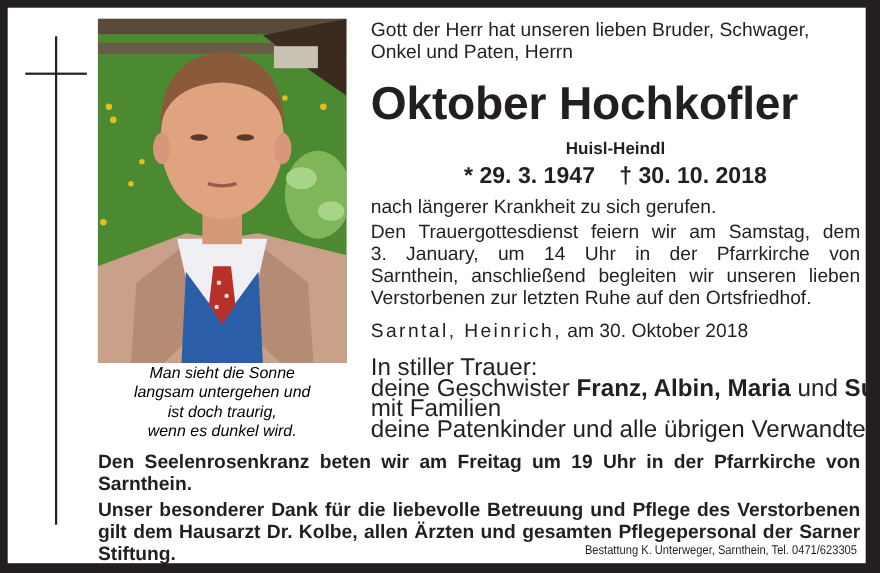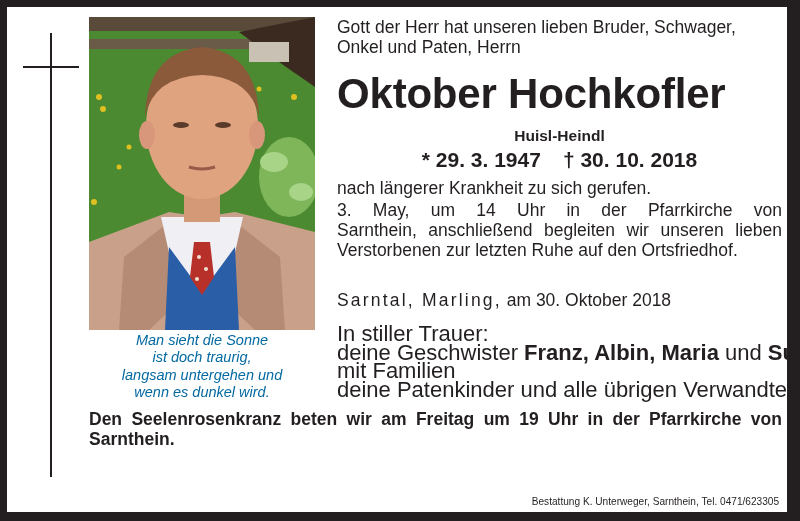--- a/index.html
+++ b/index.html
@@ -25,21 +25,21 @@
   }
   .photo {
     position: absolute; left: 82px; top: 10px;
     width: 226px; height: 313px; overflow: hidden;
     background: #3f7a2c;
   }
   .photo svg { display: block; }
   .quote {
     position: absolute; left: 82px; top: 325px; width: 226px;
     text-align: center; font-style: italic; font-size: 14.5px;
-    line-height: 17.3px; color: #0369a1;
+    line-height: 17.3px; color: #000000;
   }
   .quote div { white-space: nowrap; }
   .right { position: absolute; left: 330px; width: 445px; }
   .intro { top: 10px; font-size: 17.5px; line-height: 20px; }
   .intro div { white-space: nowrap; }
   .name {
     top: 62px; font-size: 42px; font-weight: bold; line-height: 50px;
     letter-spacing: -0.2px; white-space: nowrap;
   }
   .nickname { top: 119px; text-align: center; font-size: 15.5px; font-weight: bold; line-height: 20px; width: 445px; }
@@ -104,58 +104,64 @@
       <ellipse cx="58" cy="118" rx="8" ry="14" fill="#d8977a"></ellipse>
       <ellipse cx="168" cy="118" rx="8" ry="14" fill="#d8977a"></ellipse>
       <ellipse cx="92" cy="108" rx="8" ry="3" fill="#5a3a2a"></ellipse>
       <ellipse cx="134" cy="108" rx="8" ry="3" fill="#5a3a2a"></ellipse>
       <path d="M100 150 Q113 154 126 150" stroke="#9a5a4a" stroke-width="3" fill="none"></path>
     </svg>
   </div>
 
   <div class="quote">
     <div>Man sieht die Sonne</div>
+    <div>langsam untergehen und</div>
     <div>ist doch traurig,</div>
-    <div>langsam untergehen und</div>
     <div>wenn es dunkel wird.</div>
   </div>
 
   <div class="right intro">
     <div>Gott der Herr hat unseren lieben Bruder, Schwager,</div>
     <div>Onkel und Paten, Herrn</div>
   </div>
 
   <div class="right name">Oktober Hochkofler</div>
 
   <div class="right nickname">Huisl-Heindl</div>
 
   <div class="right dates">
     <span>* 29. 3. 1947</span><span class="gap"></span><span>† 30. 10. 2018</span>
   </div>
 
   <div class="right called">nach längerer Krankheit zu sich gerufen.</div>
 
   <div class="right service">
-    <div>3. May, um 14 Uhr in der Pfarrkirche von</div>
+    <div>Den Trauergottesdienst feiern wir am Samstag, dem</div>
+    <div>3. January, um 14 Uhr in der Pfarrkirche von</div>
     <div>Sarnthein, anschließend begleiten wir unseren lieben</div>
     <div style="text-align-last:left;">Verstorbenen zur letzten Ruhe auf den Ortsfriedhof.</div>
   </div>
 
   <div class="right place">
-    <span class="spaced">Sarntal, Marling,</span>
+    <span class="spaced">Sarntal, Heinrich,</span>
     <span>am 30. Oktober 2018</span>
   </div>
 
   <div class="right mourners">
     <div>In stiller Trauer:</div>
     <div><span>deine Geschwister </span><b>Franz, Albin, Maria</b><span> und </span><b>Susanna</b></div>
     <div>mit Familien</div>
     <div>deine Patenkinder und alle übrigen Verwandten</div>
   </div>
 
   <div class="bottom rosary">
     <div class="l1">Den Seelenrosenkranz beten wir am Freitag um 19 Uhr in der Pfarrkirche von</div>
     <div>Sarnthein.</div>
   </div>
 
+  <div class="bottom thanks">
+    <div class="j">Unser besonderer Dank für die liebevolle Betreuung und Pflege des Verstorbenen</div>
+    <div class="j">gilt dem Hausarzt Dr. Kolbe, allen Ärzten und gesamten Pflegepersonal der Sarner</div>
+    <div>Stiftung.</div>
+  </div>
 
   <div class="undertaker">Bestattung K. Unterweger, Sarnthein, Tel. 0471/623305</div>
 </div>
 
 </body></html>

